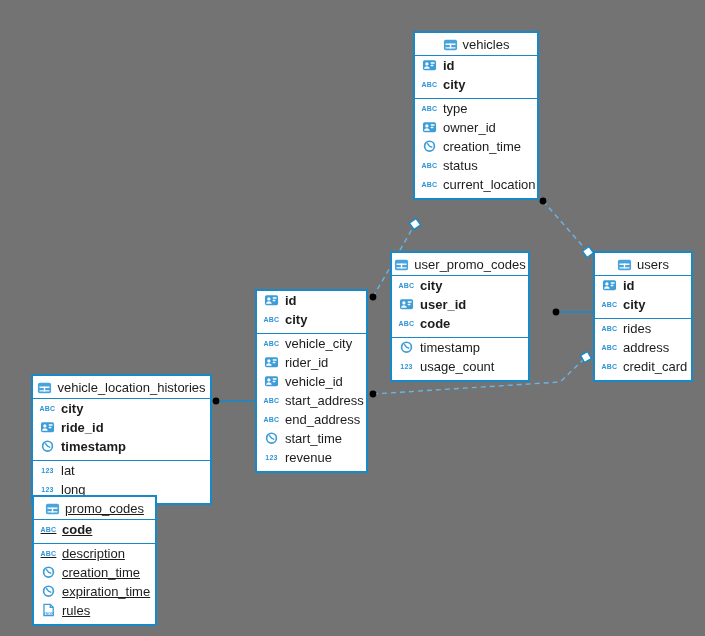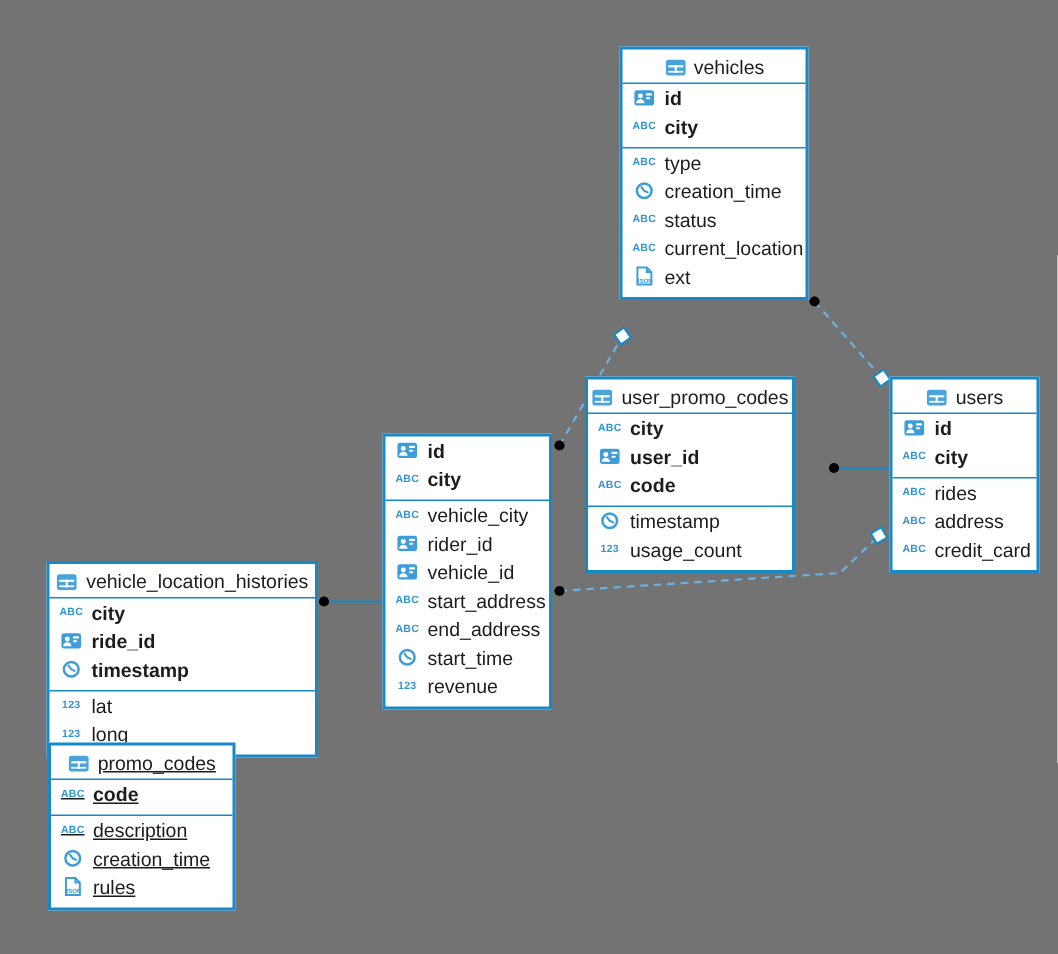--- a/index.html
+++ b/index.html
@@ -90,47 +90,49 @@
       <div class="section">
         <div class="row">
           <span class="ficon">
             <span class="glyph">ABC</span>
           </span>
           <span class="flabel">type</span>
         </div>
         <div class="row">
           <span class="ficon">
             <svg xmlns="http://www.w3.org/2000/svg" viewBox="0 0 16 16" width="15" height="14">
+              <rect x="0.5" y="2.5" width="15" height="11.5" rx="2" fill="#3d9dd9"></rect>
+              <circle cx="5" cy="6.8" r="1.9" fill="#fff"></circle>
+              <path d="M1.8 12.3c0-1.9 1.5-2.9 3.2-2.9s3.2 1 3.2 2.9z" fill="#fff"></path>
+              <rect x="9.3" y="4.8" width="4.6" height="1.7" rx="0.5" fill="#fff"></rect>
+              <rect x="9.3" y="7.8" width="3.2" height="1.5" rx="0.5" fill="#fff"></rect>
+            </svg>
+          </span>
+          <span class="flabel">owner_id</span>
+        </div>
+        <div class="row">
+          <span class="ficon">
+            <svg xmlns="http://www.w3.org/2000/svg" viewBox="0 0 16 16" width="15" height="14">
               <circle cx="8" cy="8.2" r="5.6" fill="none" stroke="#3d9dd9" stroke-width="1.9"></circle>
               <path d="M8 8.2 L5.9 5.4 M8 8.2 L10.6 9.4" stroke="#3d9dd9" stroke-width="1.6" stroke-linecap="round"></path>
             </svg>
           </span>
           <span class="flabel">creation_time</span>
         </div>
         <div class="row">
           <span class="ficon">
             <span class="glyph">ABC</span>
           </span>
           <span class="flabel">status</span>
         </div>
         <div class="row">
           <span class="ficon">
             <span class="glyph">ABC</span>
           </span>
           <span class="flabel">current_location</span>
-        </div>
-        <div class="row">
-          <span class="ficon">
-            <svg xmlns="http://www.w3.org/2000/svg" viewBox="0 0 16 16" width="15" height="14">
-              <path d="M2.8 1.6 h7.2 l3.4 3.4 v9.4 h-10.6 z" fill="#fff" stroke="#3d9dd9" stroke-width="1.5"></path>
-              <path d="M10 1.6 v3.4 h3.4" fill="none" stroke="#3d9dd9" stroke-width="1.5"></path>
-              <text x="8.2" y="13.2" text-anchor="middle" font-size="4.6" font-weight="bold" fill="#3d9dd9" font-family="Liberation Sans, sans-serif">JSON</text>
-            </svg>
-          </span>
-          <span class="flabel">ext</span>
         </div>
       </div>
     </div>
     <div class="erd-table" style="left: 390px; top: 251px; width: 140px;">
       <div class="t-header">
         <span class="t-icon">
           <svg xmlns="http://www.w3.org/2000/svg" viewBox="0 0 16 16" width="15" height="14">
             <rect x="0.5" y="2" width="15" height="12" rx="2" fill="#4aa4dc"></rect>
             <rect x="2.3" y="6.3" width="11.4" height="1.6" fill="#fff"></rect>
             <rect x="7.2" y="6.3" width="1.6" height="5.8" fill="#fff"></rect>
@@ -405,20 +407,29 @@
             <svg xmlns="http://www.w3.org/2000/svg" viewBox="0 0 16 16" width="15" height="14">
               <circle cx="8" cy="8.2" r="5.6" fill="none" stroke="#3d9dd9" stroke-width="1.9"></circle>
               <path d="M8 8.2 L5.9 5.4 M8 8.2 L10.6 9.4" stroke="#3d9dd9" stroke-width="1.6" stroke-linecap="round"></path>
             </svg>
           </span>
           <span class="flabel">creation_time</span>
         </div>
         <div class="row">
           <span class="ficon">
             <svg xmlns="http://www.w3.org/2000/svg" viewBox="0 0 16 16" width="15" height="14">
+              <circle cx="8" cy="8.2" r="5.6" fill="none" stroke="#3d9dd9" stroke-width="1.9"></circle>
+              <path d="M8 8.2 L5.9 5.4 M8 8.2 L10.6 9.4" stroke="#3d9dd9" stroke-width="1.6" stroke-linecap="round"></path>
+            </svg>
+          </span>
+          <span class="flabel">expiration_time</span>
+        </div>
+        <div class="row">
+          <span class="ficon">
+            <svg xmlns="http://www.w3.org/2000/svg" viewBox="0 0 16 16" width="15" height="14">
               <path d="M2.8 1.6 h7.2 l3.4 3.4 v9.4 h-10.6 z" fill="#fff" stroke="#3d9dd9" stroke-width="1.5"></path>
               <path d="M10 1.6 v3.4 h3.4" fill="none" stroke="#3d9dd9" stroke-width="1.5"></path>
               <text x="8.2" y="13.2" text-anchor="middle" font-size="4.6" font-weight="bold" fill="#3d9dd9" font-family="Liberation Sans, sans-serif">JSON</text>
             </svg>
           </span>
           <span class="flabel">rules</span>
         </div>
       </div>
     </div>
   </div>

